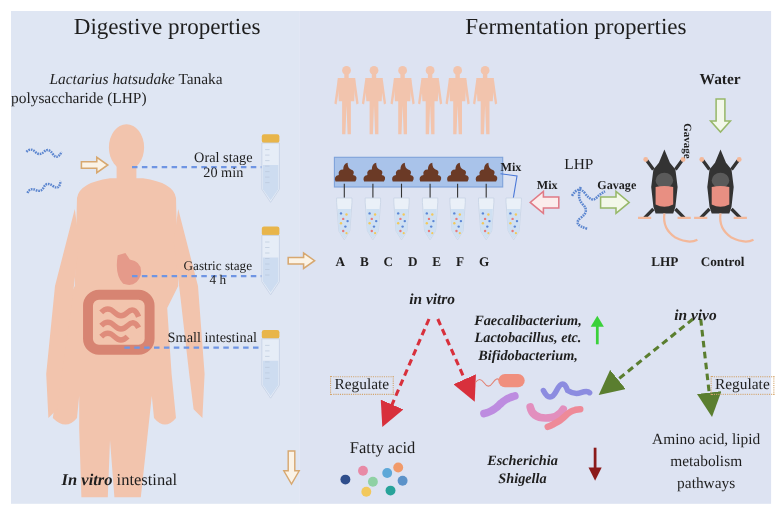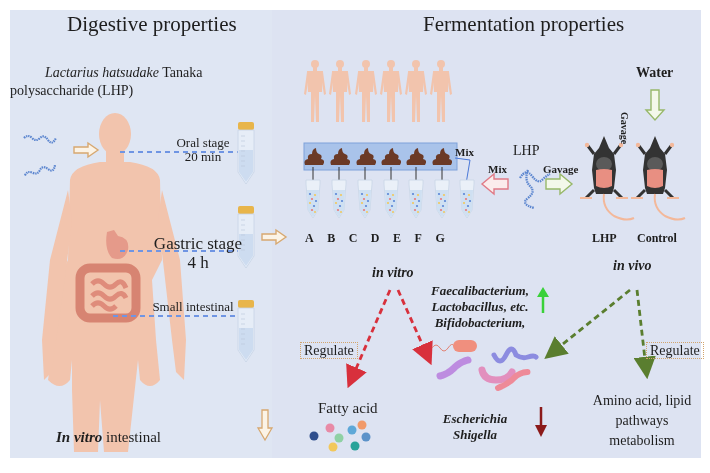--- a/index.html
+++ b/index.html
@@ -212,21 +212,21 @@
   </svg>
 
   <div class="t title" style="left:67px; top:13px;">Digestive properties</div>
   <div class="t" style="left:10px; top:65px; font-size:14px;padding-left:35px;"><span class="i">Lactarius hatsudake</span><span> Tanaka</span></div>
   <div class="t" style="left:10px; top:83px; font-size:14px;">polysaccharide (LHP)</div>
 
   <div class="t ctr" style="left:158px; top:136px; width:90px; font-size:13px;">
       <div>Oral stage</div>
       <div>20 min</div>
     </div>
-  <div class="t ctr" style="left:153px; top:235px; width:90px; font-size:17px;">
+  <div class="t ctr" style="left:153px; top:235px; width:90px; font-size:12px;">
       <div>Gastric stage</div>
       <div>4 h</div>
     </div>
   <div class="t ctr" style="left:143px; top:300px; width:100px; font-size:13px;">
       <div>Small intestinal</div>
     </div>
 
   <div class="t" style="left:56px; top:429px; font-size:15px;"><span class="i b">In vitro</span><span> intestinal</span></div>
 
   <div class="t title" style="left:423px; top:13px;">Fermentation properties</div>
@@ -239,36 +239,36 @@
   <div class="t b" style="left:630px; top:112px; font-size:10px; transform: rotate(90deg); transform-origin: left top;">Gavage</div>
 
   <div class="t b" style="left:592px; top:232px; font-size:12px;">LHP</div>
   <div class="t b" style="left:637px; top:232px; font-size:12px;">Control</div>
 
   <div class="t b" style="left:305px; top:232px; font-size:12px; letter-spacing:13.5px;">
     <span>A</span><span>B</span><span>C</span><span>D</span><span>E</span><span>F</span><span>G</span>
   </div>
 
   <div class="t i b" style="left:372px; top:265px; font-size:14px;">in vitro</div>
-  <div class="t i b" style="left:613px; top:258px; font-size:14px;">in vivo</div>
+  <div class="t i b" style="left:613px; top:280px; font-size:14px;">in vivo</div>
 
   <div class="t i b ctr" style="left:420px; top:283px; width:120px; font-size:13px; line-height:16px;">
     <div>Faecalibacterium,</div>
     <div>Lactobacillus, etc.</div>
     <div>Bifidobacterium,</div>
   </div>
 
   <div class="t regulate" style="left:300px; top:342px;">Regulate</div>
   <div class="t regulate" style="left:646px; top:342px;">Regulate</div>
 
   <div class="t" style="left:308px; top:400px; font-size:15px;margin-left:10px;">Fatty acid</div>
 
   <div class="t i b ctr" style="left:430px; top:411px; width:90px; font-size:13px; line-height:16px;">
     <div>Escherichia</div>
     <div>Shigella</div>
   </div>
 
   <div class="t ctr" style="left:583px; top:391px; width:118px; font-size:14px; line-height:20px;">
     <div>Amino acid, lipid</div>
+    <div>metabolism</div>
     <div>pathways</div>
-    <div>metabolism</div>
   </div>
 </div>
 
 </body></html>

